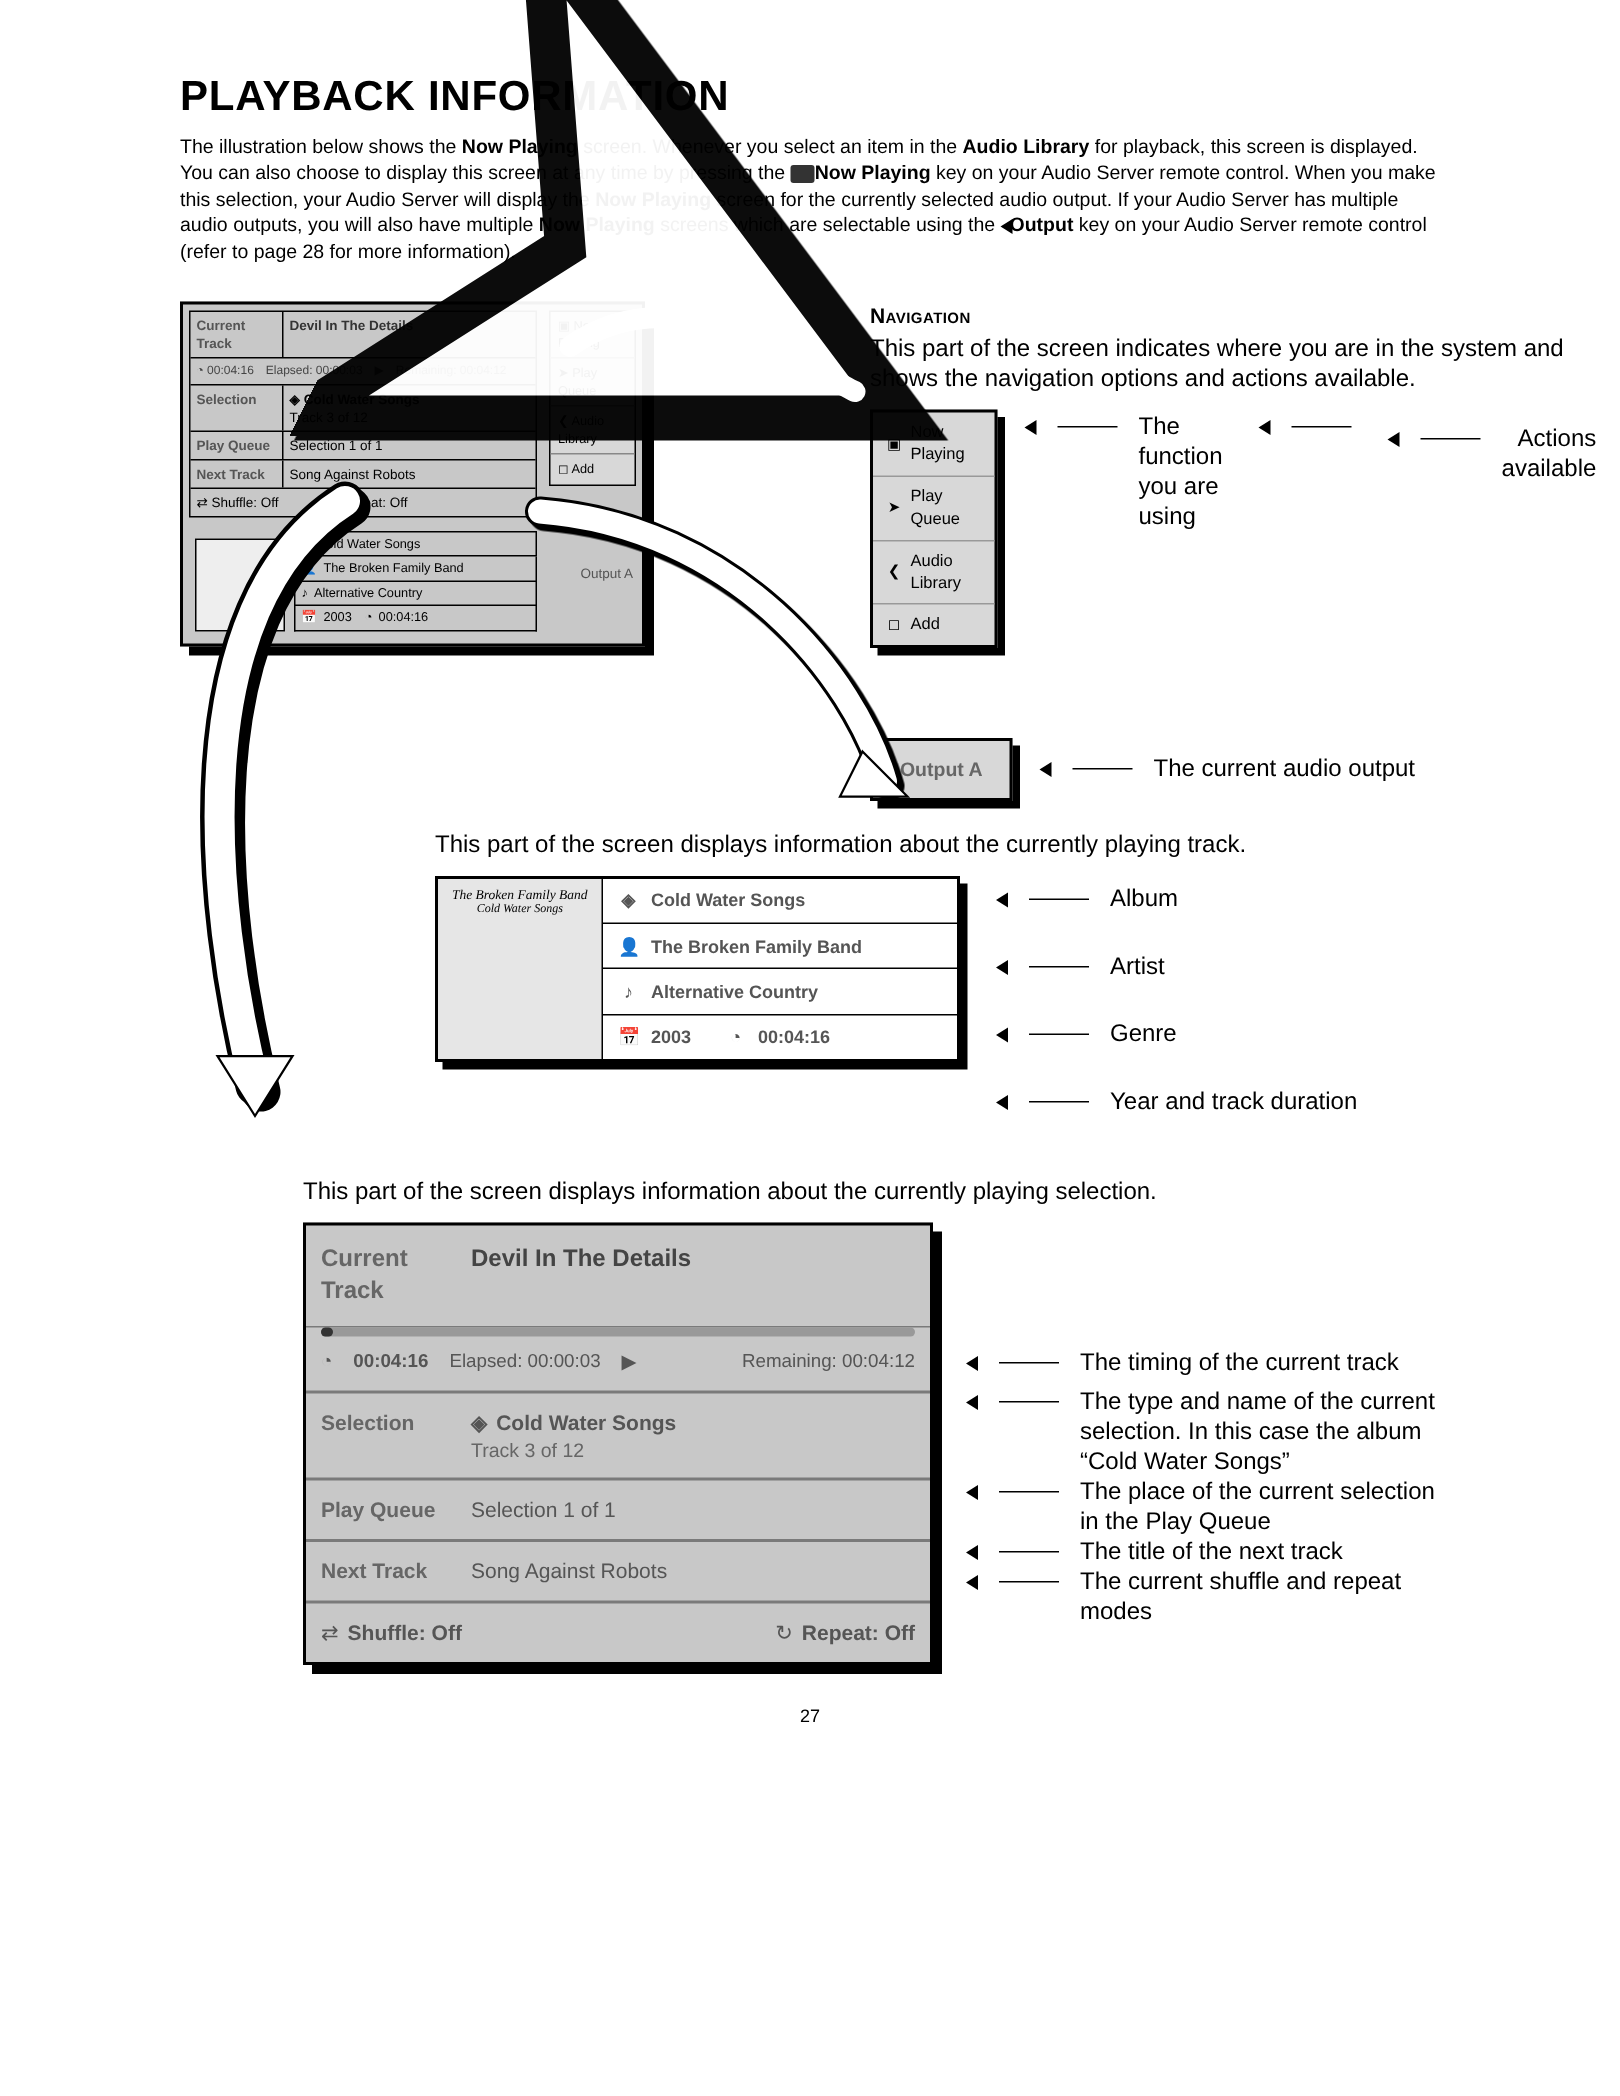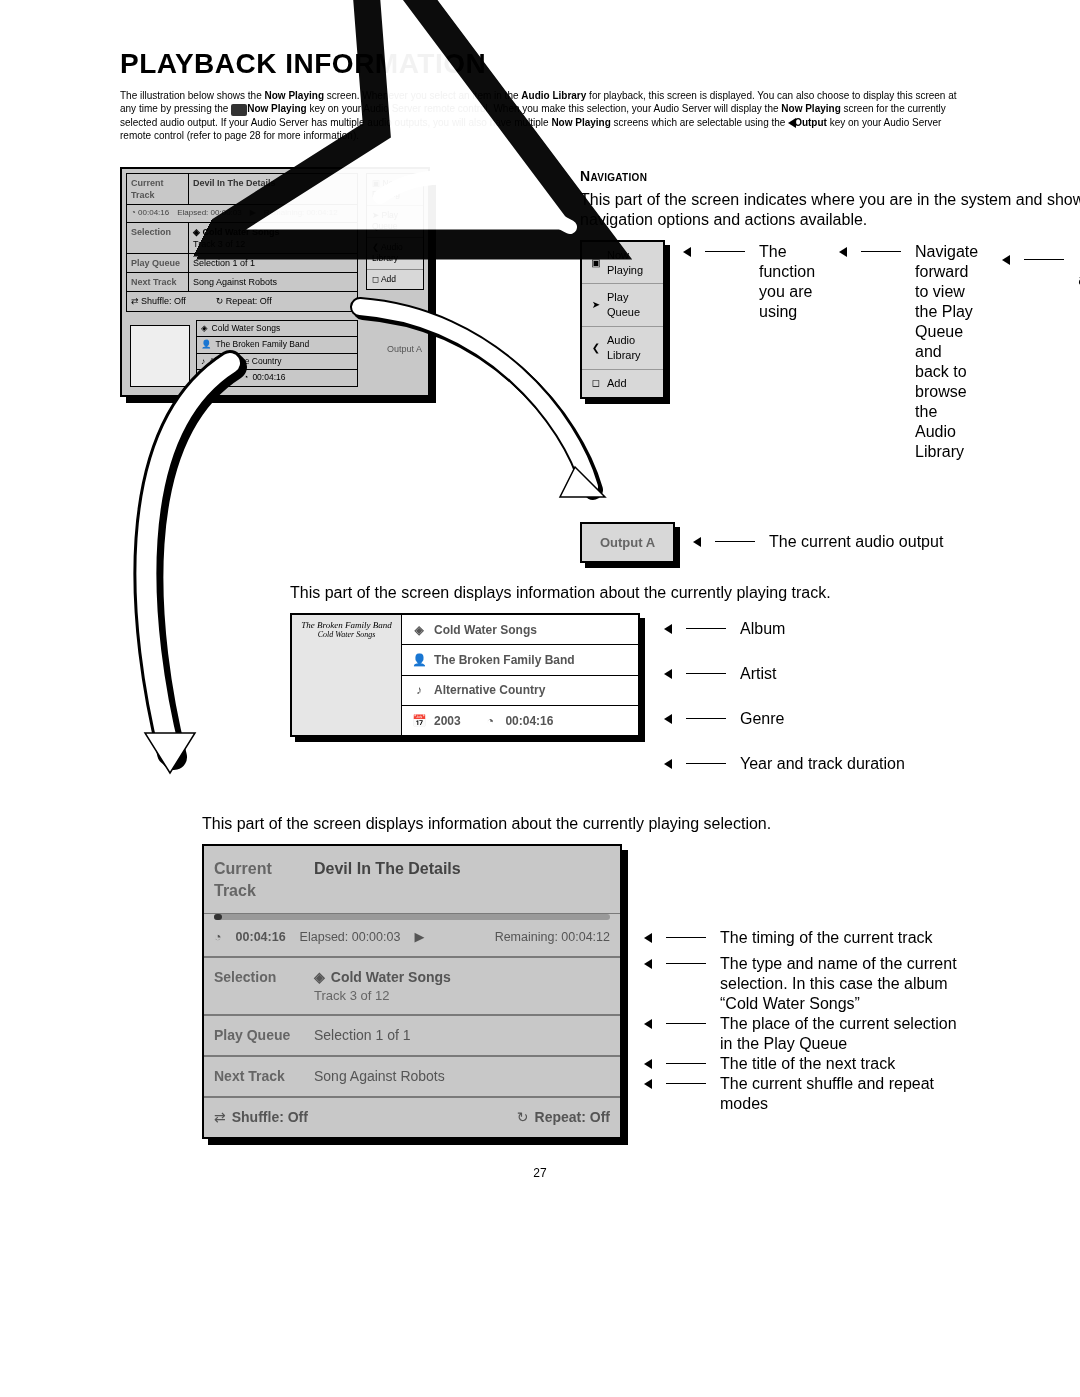--- a/index.html
+++ b/index.html
@@ -21,21 +21,21 @@
     font-family: "Arial Black", Arial, sans-serif;
   }
   h3 {
     font-size: 14px;
     font-weight: 700;
     letter-spacing: 0.3px;
     margin: 0 0 4px 0;
     font-family: "Arial", sans-serif;
     font-variant: small-caps;
   }
-  .intro { margin: 0 0 24px 0; font-size: 10px; line-height: 1.35; }
+  .intro { margin: 0 0 24px 0; font-size: 13px; line-height: 1.35; }
   .intro b { font-weight: 700; }
 
   
   .screen-box {
     background: #c8c8c8;
     border: 2px solid #000;
     box-shadow: 6px 6px 0 #000;
   }
   .mini-screen {
     width: 310px;
@@ -256,21 +256,20 @@
       </div>
       <div class="nav-anns">
         <div class="ann-row">
             <span class="arrow-tip"></span>
             <span class="arrow-left"></span>
             <span class="ann-text">The function you are using</span>
           </div>
         <div class="ann-row">
             <span class="arrow-tip"></span>
             <span class="arrow-left"></span>
-            <span class="ann-text">Navigate forward to view the Play Queue and back to browse the Audio Library</span>
           </div>
         <div class="ann-row" style="margin-top:8px;text-align:right;">
             <span class="arrow-tip"></span>
             <span class="arrow-left"></span>
             <span class="ann-text">Actions available</span>
           </div>
       </div>
     </div>
 
     <div class="output-block">

